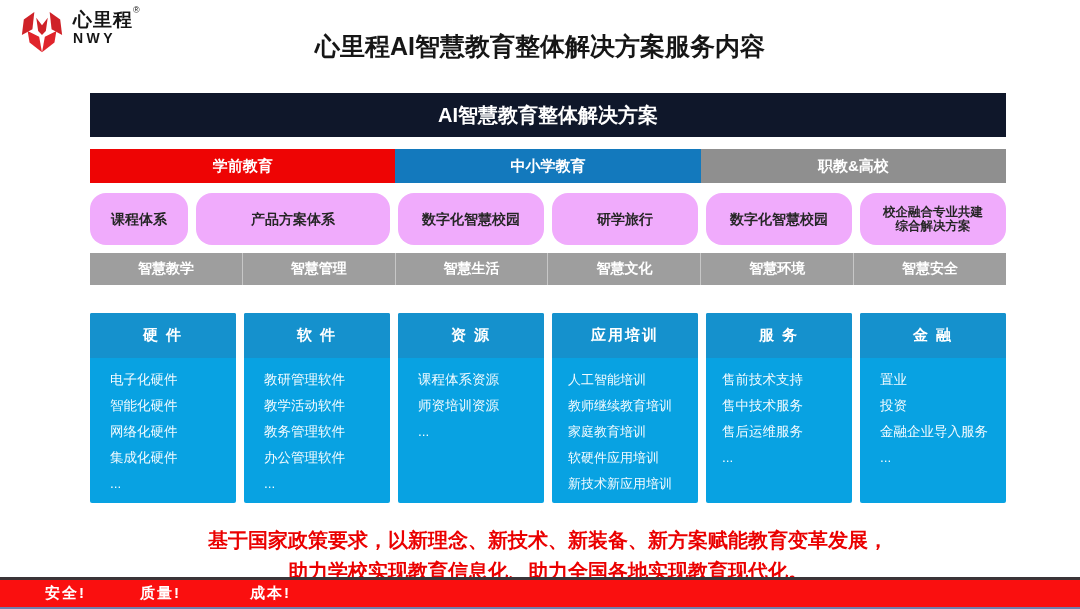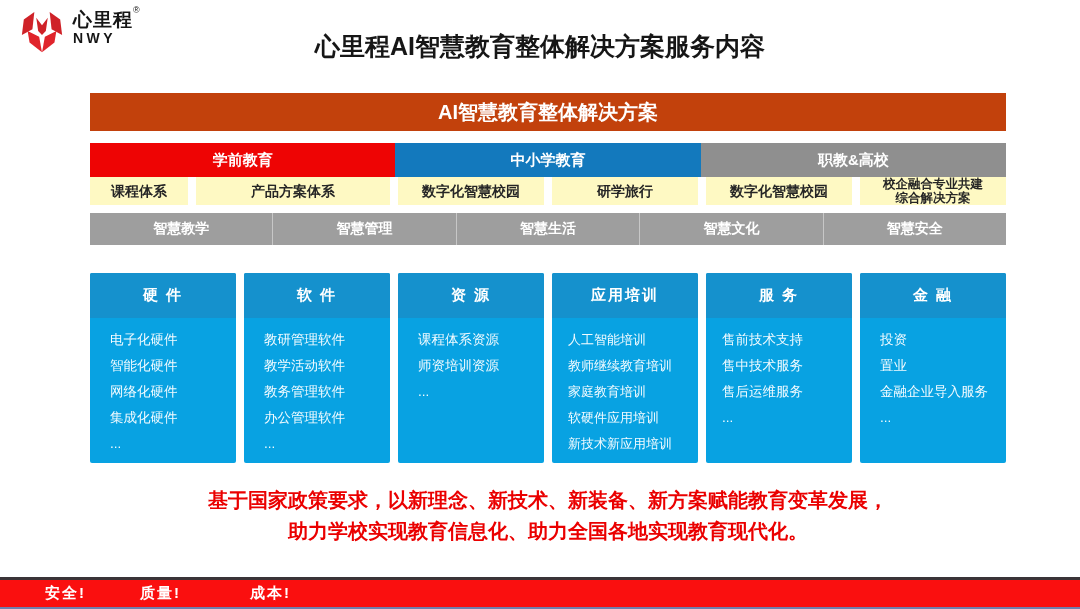--- a/index.html
+++ b/index.html
@@ -16,37 +16,37 @@
   .logo-name { font-size:19px; font-weight:bold; letter-spacing:1px; }
   .logo-reg { font-size:9px; vertical-align:top; position:relative; top:-4px; }
   .logo-sub { font-size:14px; font-weight:bold; letter-spacing:3.5px; margin-top:2px; }
   .title {
     position:absolute; left:0; top:30px; width:100%;
     text-align:center; font-size:25px; font-weight:bold; color:#161616;
   }
   
   .content { position:absolute; left:90px; top:93px; width:916px; }
   .banner {
-    height:38px; background:#c2410c; color:#ffffff;
+    height:44px; background:#0f172a; color:#ffffff;
     display:flex; align-items:center; justify-content:center;
     font-size:20px; font-weight:bold; margin-bottom:12px;
   }
-  .row-seg { display:flex; gap:0; margin-bottom:0; }
+  .row-seg { display:flex; gap:0; margin-bottom:10px; }
   .seg {
     flex:1; height:34px; color:#ffffff; font-size:15px; font-weight:bold;
     display:flex; align-items:center; justify-content:center;
   }
   .seg-red  { background:#ee0404; }
   .seg-blue { background:#1379bd; }
   .seg-gray { background:#8f8f8f; }
   .row-sub { display:flex; gap:8px; margin-bottom:8px; }
   .sub {
-    background:#fef9c3; color:#262626; height:28px;
+    background:#f0abfc; color:#262626; height:52px;
     display:flex; flex-direction:column; align-items:center; justify-content:center;
-    font-size:14px; font-weight:bold; text-align:center; line-height:1.15;
+    font-size:14px; font-weight:bold; text-align:center; line-height:1.15;border-radius:16px;
   }
   .sub-0 { width:98px; }
   .sub-1 { width:194px; }
   .sub-2, .sub-3, .sub-4, .sub-5 { width:146px; }
   .sub-5 { font-size:12.5px; }
   .row-smart { display:flex; background:#9e9e9e; height:32px; margin-bottom:10px; }
   .smart {
     flex:1; color:#ffffff; font-size:14px; font-weight:bold;
     display:flex; align-items:center; justify-content:center;
     border-right:1px solid #c7c7c7;
@@ -131,20 +131,21 @@
         <span>校企融合专业共建</span>
         <span>综合解决方案</span>
       </div>
     </div>
 
     <div class="row-smart">
       <div class="smart">智慧教学</div>
       <div class="smart">智慧管理</div>
       <div class="smart">智慧生活</div>
       <div class="smart">智慧文化</div>
+      <div class="smart">智慧环境</div>
       <div class="smart">智慧安全</div>
     </div>
 
     <div class="cols">
 
       <div class="col col-0">
         <div class="col-head">硬 件</div>
         <ul class="col-list">
           <li>电子化硬件</li>
           <li>智能化硬件</li>
@@ -192,22 +193,22 @@
           <li>售前技术支持</li>
           <li>售中技术服务</li>
           <li>售后运维服务</li>
           <li>...</li>
         </ul>
       </div>
 
       <div class="col col-5">
         <div class="col-head">金 融</div>
         <ul class="col-list">
+          <li>置业</li>
           <li>投资</li>
-          <li>置业</li>
           <li>金融企业导入服务</li>
           <li>...</li>
         </ul>
       </div>
 
     </div>
 
     <div class="note">
       <div>基于国家政策要求，以新理念、新技术、新装备、新方案赋能教育变革发展，</div>
       <div>助力学校实现教育信息化、助力全国各地实现教育现代化。</div>

